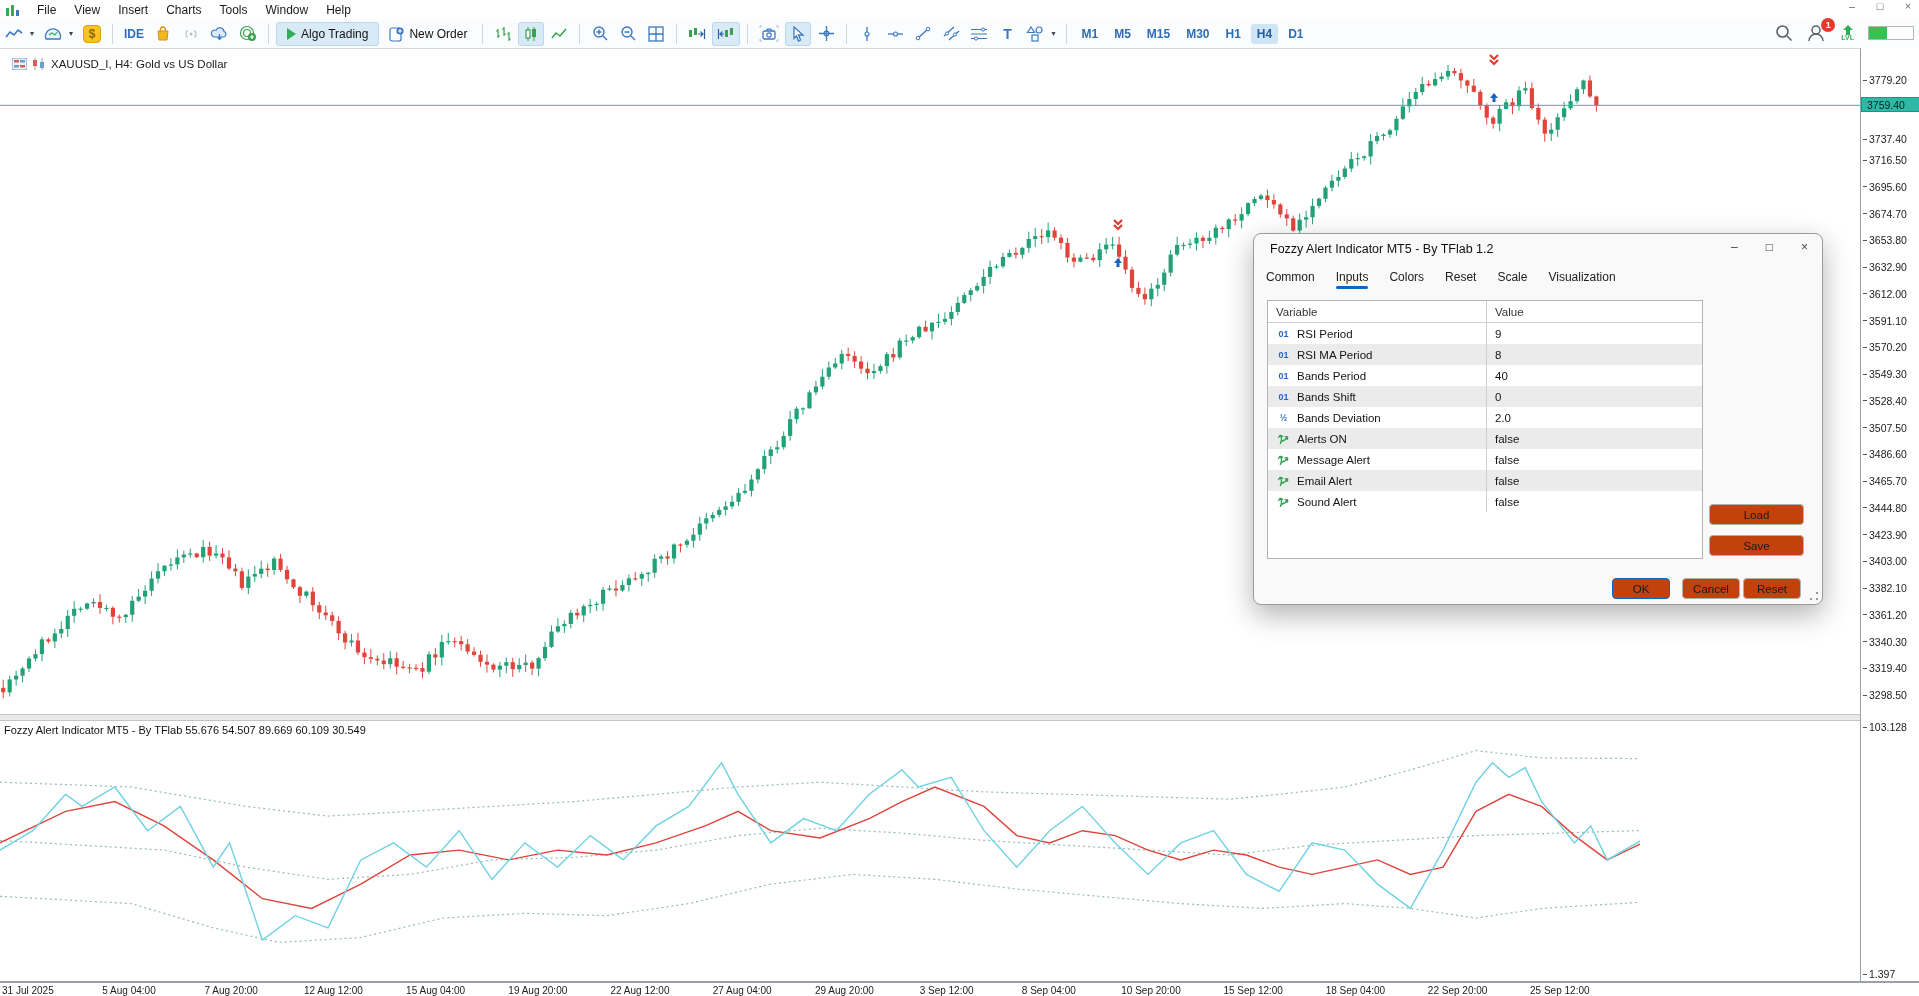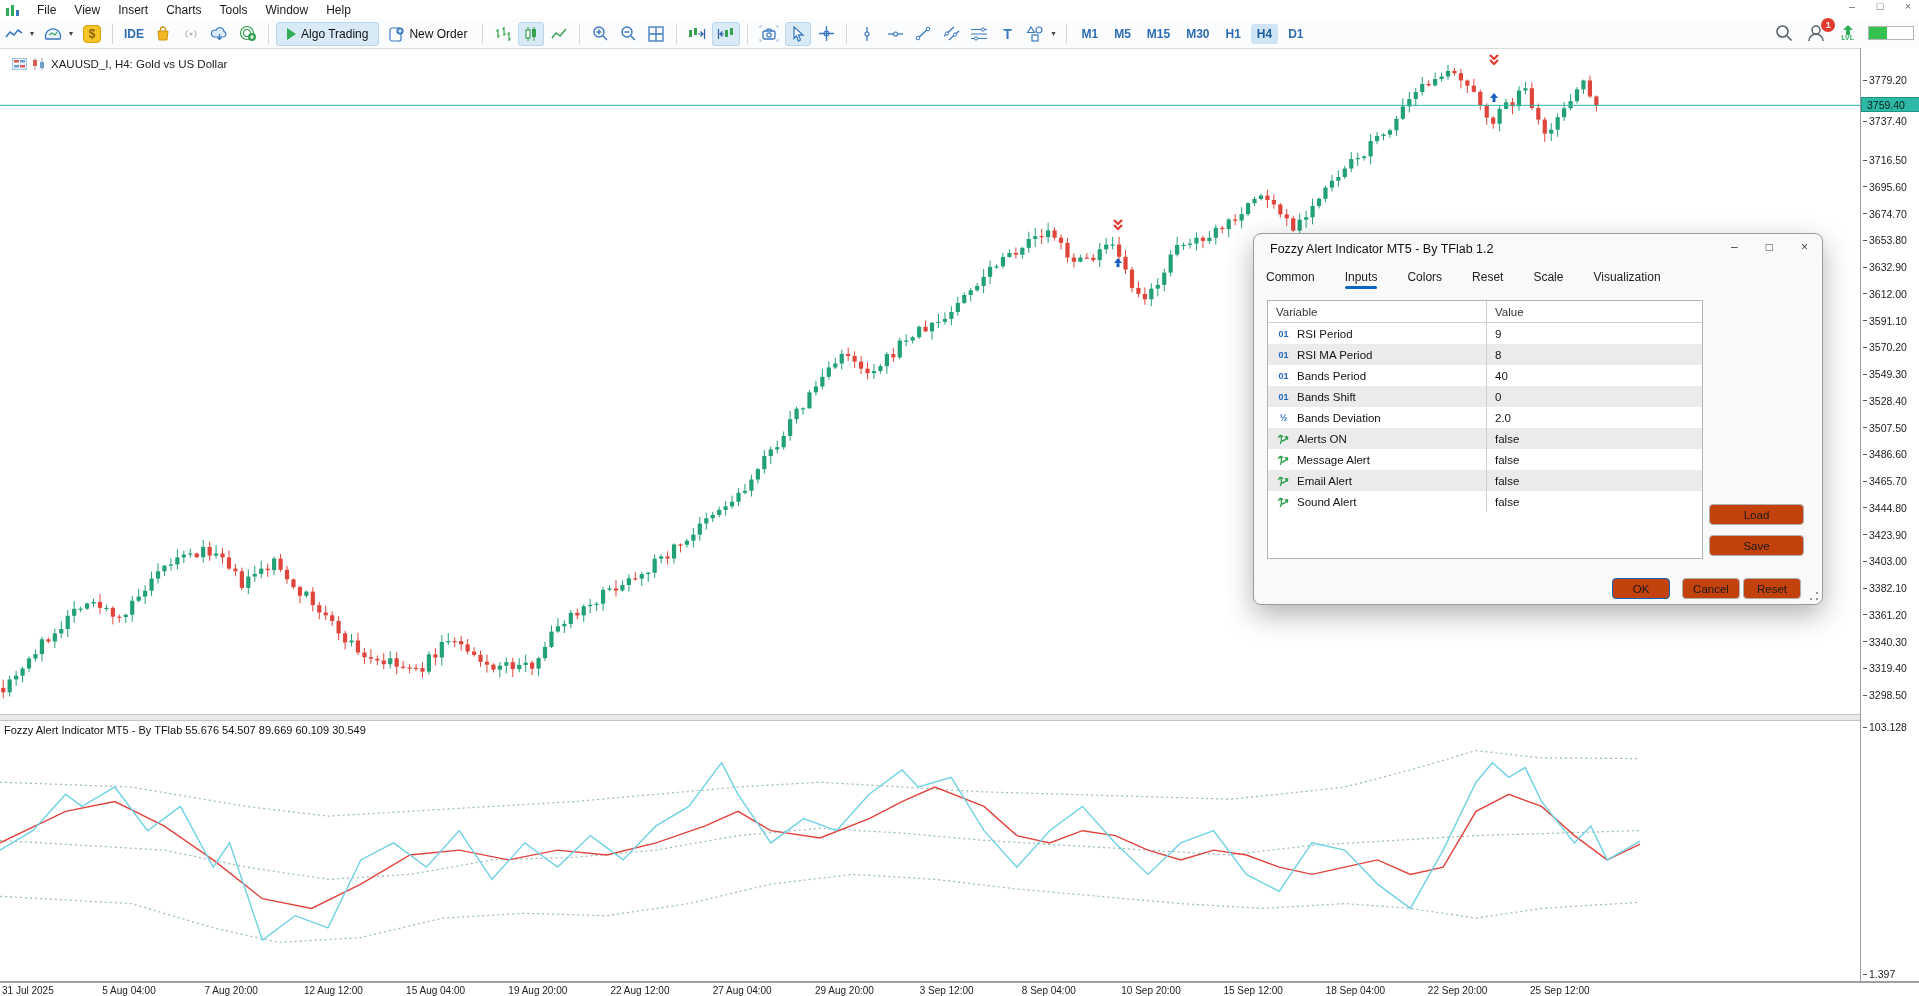--- a/index.html
+++ b/index.html
@@ -59,21 +59,21 @@
         color:#05211d;font-size:10.5px;display:flex;align-items:center;padding-left:5px;}
   
   .time-axis{position:absolute;left:0;top:982px;width:1919px;height:14px;background:#fff;font-size:10px;color:#222;}
   .tlabel{position:absolute;top:2px;white-space:nowrap;}
   
   .dialog{position:absolute;left:1253px;top:233px;width:570px;height:372px;background:#f9f9f9;
           border:1px solid #9b9b9b;border-radius:8px;box-shadow:0 10px 28px rgba(0,0,0,.30);font-size:12px;}
   .dlg-titlebar{position:absolute;left:0;top:0;width:100%;height:30px;display:flex;align-items:center;}
   .dlg-title{margin-left:16px;font-size:12.5px;color:#111;}
   .dlg-controls{position:absolute;right:14px;top:6px;display:flex;gap:28px;color:#444;font-size:12px;}
-  .dlg-tabs{position:absolute;left:12px;top:36px;display:flex;gap:30px;font-size:12px;color:#222;}
+  .dlg-tabs{position:absolute;left:12px;top:36px;display:flex;gap:21px;font-size:12px;color:#222;}
   .dlg-tab{padding-bottom:5px;position:relative;}
   .dlg-tab.active{font-weight:400;}
   .dlg-tab.active:after{content:"";position:absolute;left:0;right:0;bottom:0;height:3px;
                         background:#0b67c2;border-radius:2px;}
   .dlg-table{position:absolute;left:13px;top:66px;width:436px;height:259px;background:#fff;
              border:1px solid #b3b3b3;overflow:hidden;}
   .dlg-hrow{display:flex;height:22px;align-items:center;border-bottom:1px solid #cfcfcf;color:#333;font-size:11.5px;}
   .dlg-row{display:flex;height:21px;align-items:center;font-size:11.5px;color:#141414;}
   .dlg-row.alt{background:#ebebeb;}
   .cell-var{width:218px;padding-left:8px;display:flex;align-items:center;gap:6px;overflow:hidden;white-space:nowrap;}
@@ -870,21 +870,21 @@
       <polyline points="0.0,129.1 32.8,109.7 65.6,73.3 82.0,85.4 114.8,66.0 147.6,109.7 180.4,85.4 213.2,146.1 229.6,121.9 262.4,219.0 295.2,194.7 328.0,206.8 360.8,138.9 393.6,121.9 426.4,146.1 459.2,109.7 492.0,158.3 524.8,121.9 557.6,146.1 590.4,114.6 623.2,138.9 656.0,104.9 688.8,85.4 721.6,41.7 738.0,73.3 770.8,121.9 803.6,97.6 836.4,109.7 869.2,73.3 902.0,49.0 918.4,66.0 951.2,56.3 984.0,109.7 1016.8,146.1 1049.6,109.7 1082.4,85.4 1115.2,121.9 1148.0,153.4 1180.8,121.9 1213.6,109.7 1246.4,153.4 1279.2,170.4 1312.0,121.9 1344.8,129.1 1377.6,163.1 1410.4,187.4 1443.2,129.1 1476.0,61.2 1492.4,41.7 1508.8,56.3 1525.2,46.6 1541.6,80.6 1574.4,121.9 1590.8,104.9 1607.2,138.9 1640.0,120.2" fill="none" stroke="#6fd2e4" stroke-width="1.4"></polyline>
     </svg>
   <div class="ind-label">
     <span>Fozzy Alert Indicator MT5 - By TFlab</span>
     <span>55.676 54.507 89.669 60.109 30.549</span>
   </div>
   <div class="ind-bottom-line"></div>
 
   <div class="price-axis" id="price-axis">
       <div class="ptick" style="top: 26px;"><i></i>3779.20</div>
-      <div class="ptick" style="top: 67px;"><i></i>3737.40</div>
+      <div class="ptick" style="top: 85px;"><i></i>3737.40</div>
       <div class="ptick" style="top: 106.218px;"><i></i>3716.50</div>
       <div class="ptick" style="top: 132.958px;"><i></i>3695.60</div>
       <div class="ptick" style="top: 159.697px;"><i></i>3674.70</div>
       <div class="ptick" style="top: 186.437px;"><i></i>3653.80</div>
       <div class="ptick" style="top: 213.176px;"><i></i>3632.90</div>
       <div class="ptick" style="top: 239.916px;"><i></i>3612.00</div>
       <div class="ptick" style="top: 266.655px;"><i></i>3591.10</div>
       <div class="ptick" style="top: 293.395px;"><i></i>3570.20</div>
       <div class="ptick" style="top: 320.134px;"><i></i>3549.30</div>
       <div class="ptick" style="top: 346.874px;"><i></i>3528.40</div>

